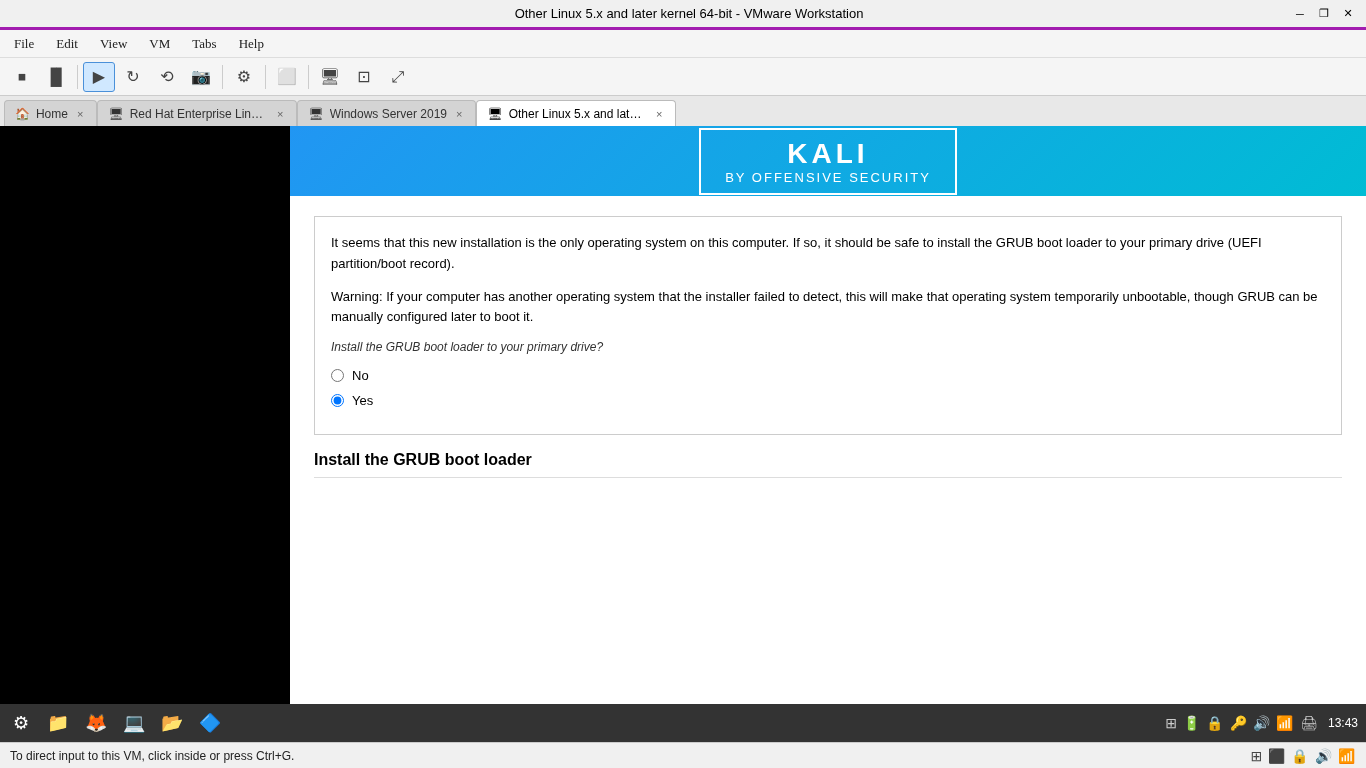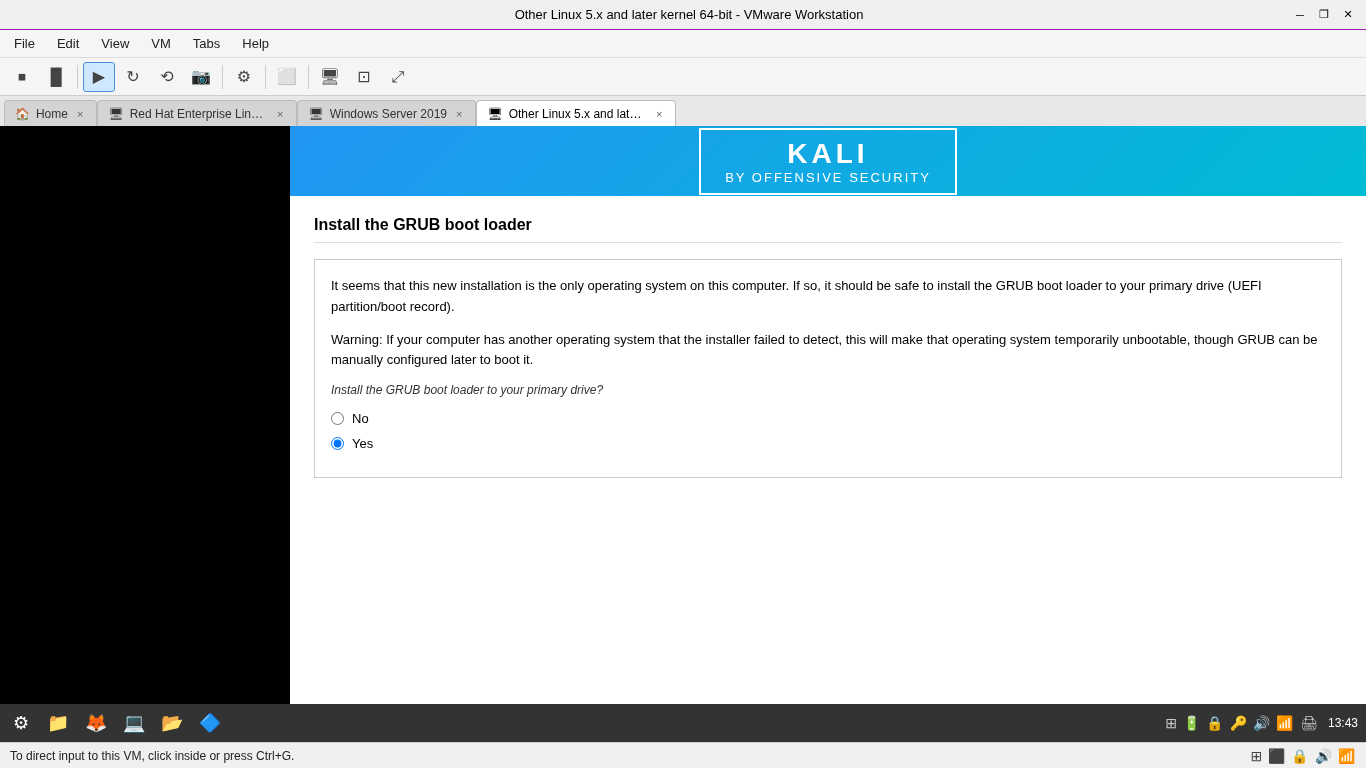--- a/index.html
+++ b/index.html
@@ -14,21 +14,21 @@
     }
 
     
     #title-bar {
       width: 100%;
       height: 30px;
       background: #f0f0f0;
       display: flex;
       align-items: center;
       justify-content: space-between;
-      border-bottom: 1px solid #a21caf;
+      border-bottom: 3px solid #a21caf;
       padding: 0 8px;
     }
     #title-text {
       flex: 1;
       text-align: center;
       font-size: 13px;
       color: #000;
     }
     #window-controls {
       display: flex;
@@ -49,20 +49,21 @@
     
     #menu-bar {
       width: 100%;
       height: 28px;
       background: #f5f5f5;
       border-bottom: 1px solid #ddd;
       display: flex;
       align-items: center;
       padding: 0 4px;
       gap: 2px;
+      font-family: Liberation Serif, serif;
     }
     .menu-item {
       padding: 4px 10px;
       font-size: 13px;
       cursor: pointer;
       border-radius: 3px;
       color: #222;
     }
 
     
@@ -398,34 +399,34 @@
 <div id="main-content">
 
   <div id="kali-header">
     <div id="kali-logo-box">
       <div id="kali-logo-text">KALI</div>
       <div id="kali-sub-text">BY OFFENSIVE SECURITY</div>
     </div>
   </div>
 
   <div id="installer-body">
-    <div id="installer-title">Install the GRUB boot loader</div>
     <div id="installer-inner">
       <p class="installer-text">It seems that this new installation is the only operating system on this computer. If so, it should be safe to install the GRUB boot loader to your primary drive (UEFI partition/boot record).</p>
       <p class="installer-text">Warning: If your computer has another operating system that the installer failed to detect, this will make that operating system temporarily unbootable, though GRUB can be manually configured later to boot it.</p>
       <p class="installer-question">Install the GRUB boot loader to your primary drive?</p>
       <div class="radio-option">
         <input type="radio" name="grub" id="radio-no" style="">
         <label for="radio-no">No</label>
       </div>
       <div class="radio-option">
         <input type="radio" name="grub" id="radio-yes" checked="" style="">
         <label for="radio-yes">Yes</label>
       </div>
     </div>
+    <div id="installer-title">Install the GRUB boot loader</div>
   </div>
 
   <div id="installer-footer">
     <button class="footer-btn">Screenshot</button>
     <div id="footer-spacer"></div>
     <button class="footer-btn">Go Back</button>
     <button class="footer-btn">Continue</button>
   </div>
 </div>
 

